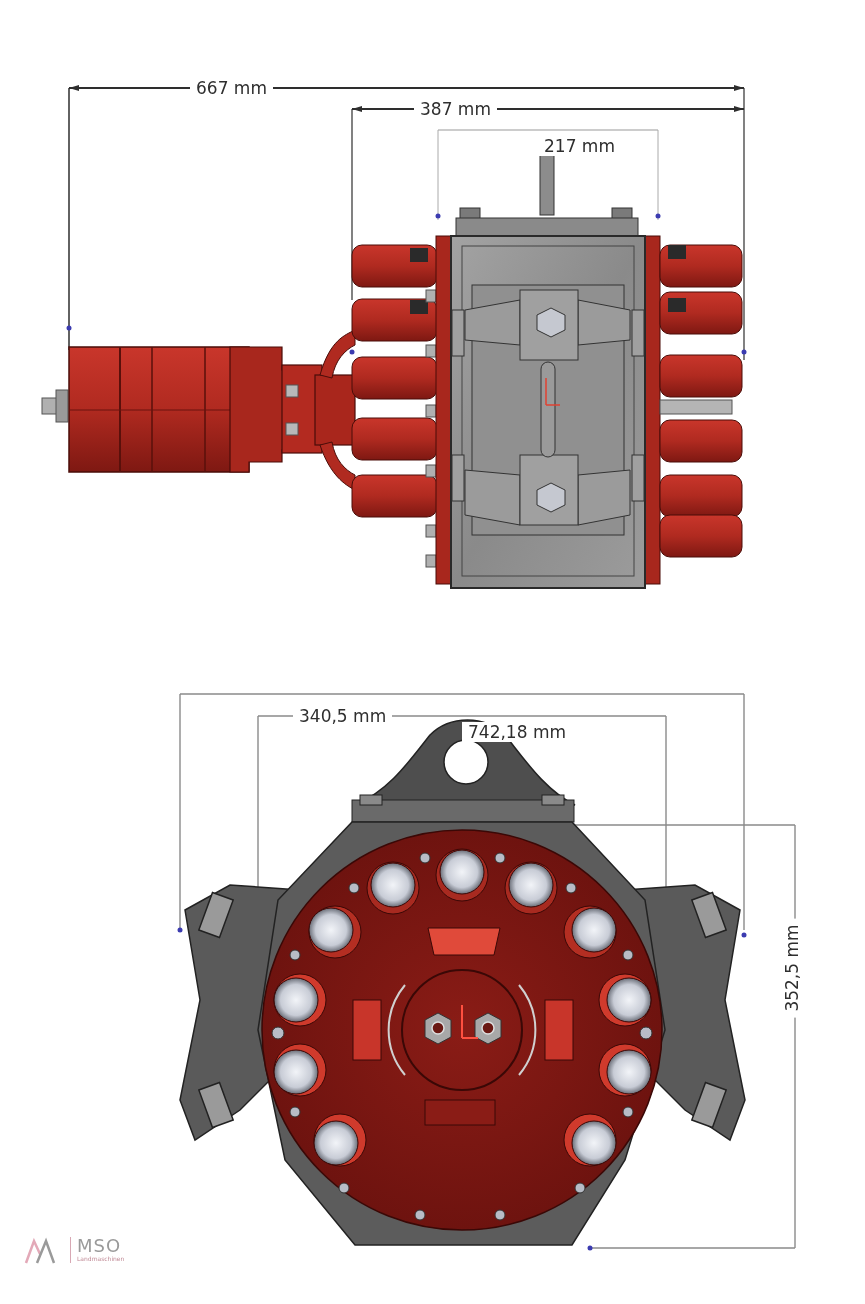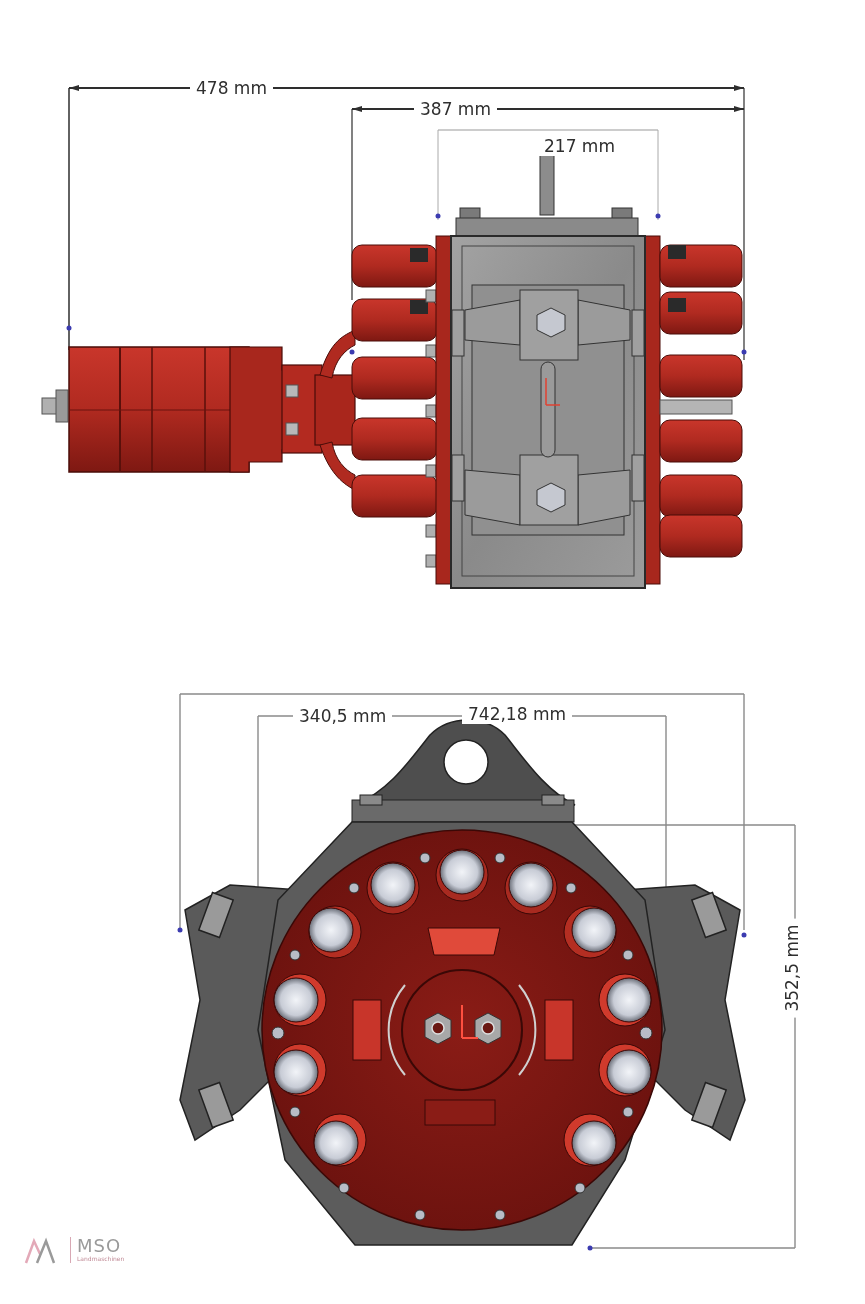--- a/index.html
+++ b/index.html
@@ -247,24 +247,24 @@
       <line x1="462" y1="1038" x2="478" y2="1038" stroke="#ff5040" stroke-width="2"></line>
     </g>
   </g>
 
   <g transform="translate(24,1236)">
     <polyline points="2,27 10,5 16,18" fill="none" stroke="#e3a9b8" stroke-width="2.5"></polyline>
     <polyline points="13,27 22,5 30,27" fill="none" stroke="#9a9a9a" stroke-width="2.5"></polyline>
   </g>
 </svg>
 
-<div class="dimlabel" style="left:190px; top:78px;">478 mm</div>
+<div class="dimlabel" style="left:190px; top:78px;">667 mm</div>
 <div class="dimlabel" style="left:414px; top:99px;">387 mm</div>
 <div class="dimlabel" style="left:538px; top:136px;">217 mm</div>
-<div class="dimlabel" style="left:462px; top:704px;">742,18 mm</div>
+<div class="dimlabel" style="left:462px; top:722px;">742,18 mm</div>
 <div class="dimlabel" style="left:293px; top:706px;">340,5 mm</div>
 <div class="dimlabel vertical" style="left:742px; top:958px;">352,5 mm</div>
 
 <div class="logo">
   <div class="logo-mark"></div>
   <div class="logo-sep"></div>
   <div class="logo-text">
     <span class="logo-name">MSO</span>
     <span class="logo-sub">Landmaschinen</span>
   </div>

